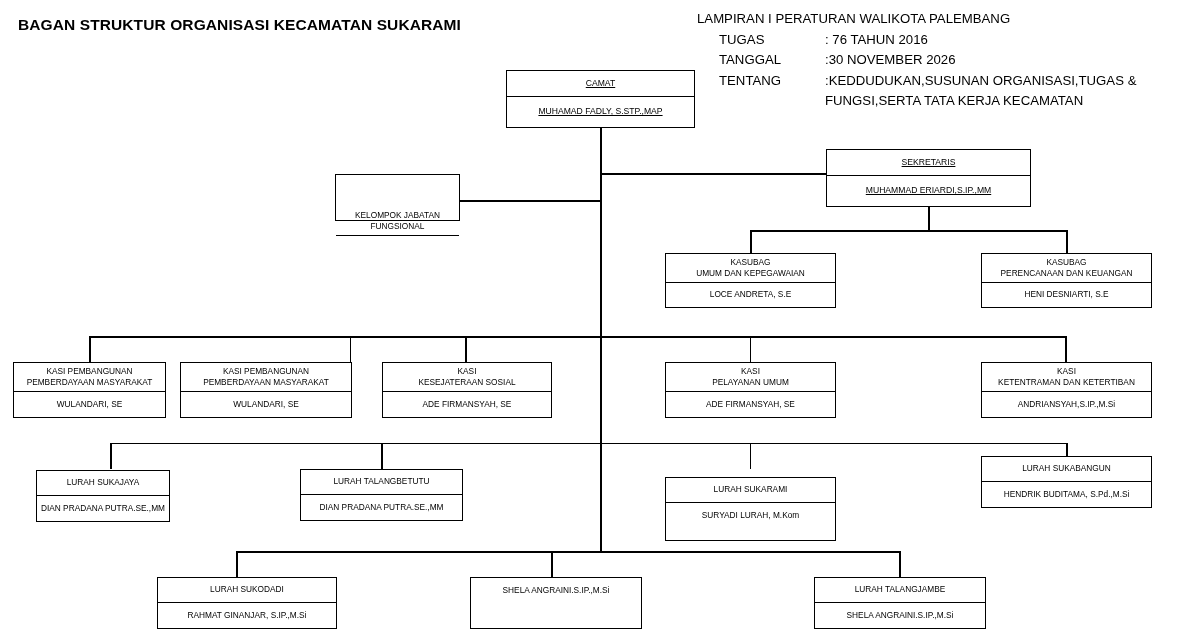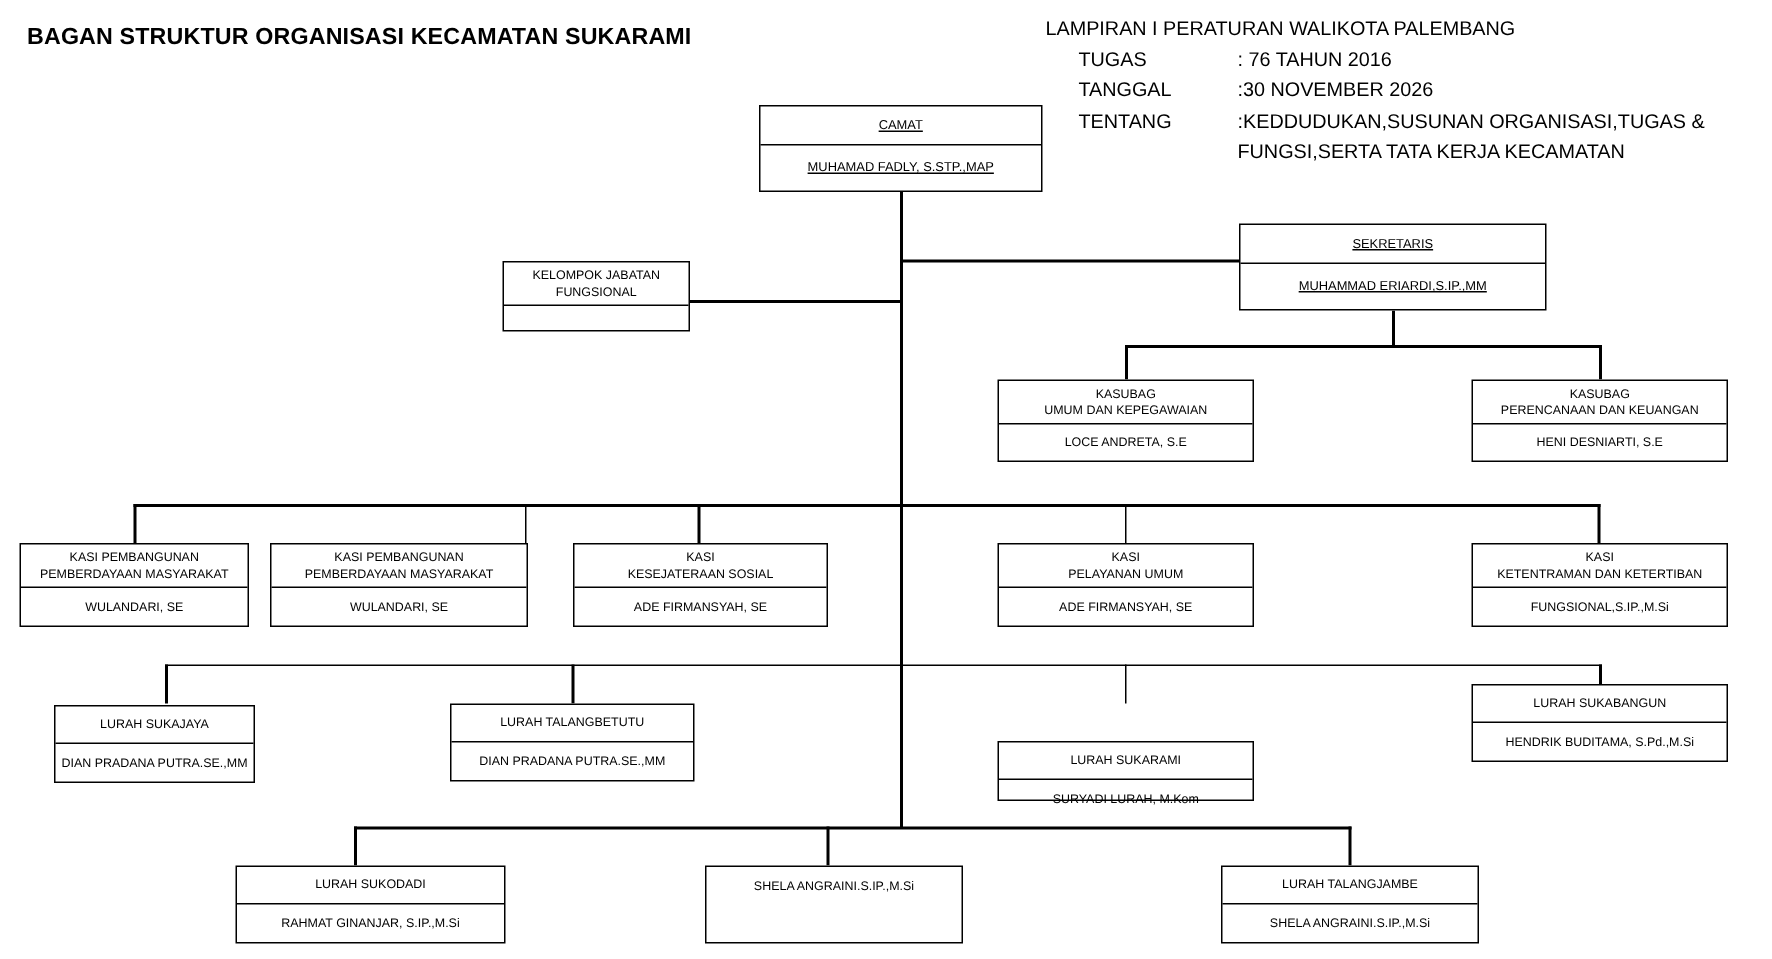--- a/index.html
+++ b/index.html
@@ -149,21 +149,21 @@
     <div class="title" style="height:26px;">CAMAT</div>
     <div class="person" style="height:29px;">MUHAMAD FADLY, S.STP.,MAP</div>
   </div>
 
   <div class="node big" style="left:826px; top:149px; width:205px; height:58px;">
     <div class="title" style="height:26px;">SEKRETARIS</div>
     <div class="person" style="height:29px;">MUHAMMAD ERIARDI,S.IP.,MM</div>
   </div>
 
   <div class="node" style="left:335px; top:174px; width:125px; height:47px;">
-    <div class="title" style="height:29px;">KELOMPOK JABATAN
+    <div class="title" style="height:29px;margin-top:32px;">KELOMPOK JABATAN
 FUNGSIONAL</div>
     <div class="person" style="height:15px;"></div>
   </div>
 
   <div class="node" style="left:665px; top:253px; width:171px; height:55px;">
     <div class="title" style="height:29px;">KASUBAG
 UMUM DAN KEPEGAWAIAN</div>
     <div class="person" style="height:24px;">LOCE ANDRETA, S.E</div>
   </div>
 
@@ -193,34 +193,34 @@
 
   <div class="node" style="left:665px; top:362px; width:171px; height:56px;">
     <div class="title" style="height:29px;">KASI
 PELAYANAN UMUM</div>
     <div class="person" style="height:25px;">ADE FIRMANSYAH, SE</div>
   </div>
 
   <div class="node" style="left:981px; top:362px; width:171px; height:56px;">
     <div class="title" style="height:29px;">KASI
 KETENTRAMAN DAN KETERTIBAN</div>
-    <div class="person" style="height:25px;">FUNGSIONAL,S.IP.,M.Si</div>
+    <div class="person" style="height:25px;">ANDRIANSYAH,S.IP.,M.Si</div>
   </div>
 
   <div class="node" style="left:36px; top:470px; width:134px; height:52px;">
     <div class="title" style="height:25px;">LURAH SUKAJAYA</div>
     <div class="person" style="height:25px;">DIAN PRADANA PUTRA.SE.,MM</div>
   </div>
 
   <div class="node" style="left:300px; top:469px; width:163px; height:52px;">
     <div class="title" style="height:25px;">LURAH TALANGBETUTU</div>
     <div class="person" style="height:25px;">DIAN PRADANA PUTRA.SE.,MM</div>
   </div>
 
-  <div class="node" style="left:665px; top:494px; width:171px; height:40px;">
+  <div class="node" style="left:665px; top:477px; width:171px; height:64px;">
     <div class="title" style="height:25px;">LURAH SUKARAMI</div>
     <div class="person" style="height:25px;">SURYADI LURAH, M.Kom</div>
   </div>
 
   <div class="node" style="left:981px; top:456px; width:171px; height:52px;">
     <div class="title" style="height:25px;">LURAH SUKABANGUN</div>
     <div class="person" style="height:25px;">HENDRIK BUDITAMA, S.Pd.,M.Si</div>
   </div>
 
   <div class="node" style="left:157px; top:577px; width:180px; height:52px;">

